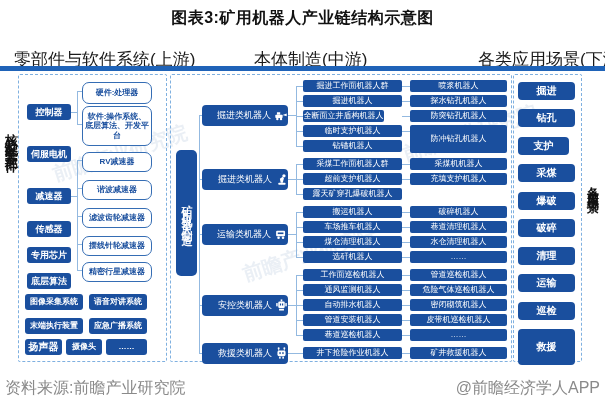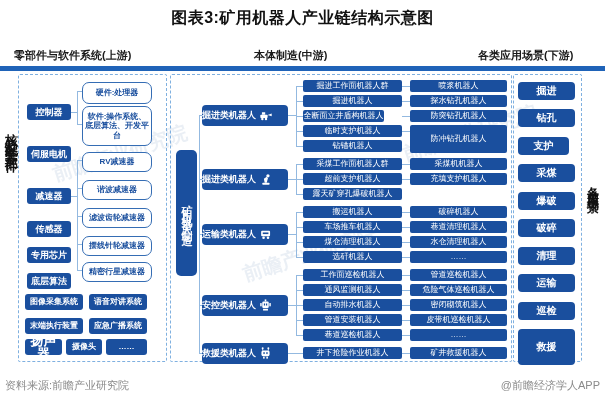--- a/index.html
+++ b/index.html
@@ -1,40 +1,40 @@
 <!DOCTYPE html>
 <html><head>
 <meta charset="utf-8">
 <style>
   html,body{margin:0;padding:0}
   body{width:605px;height:405px;position:relative;background:#fff;overflow:hidden;
        font-family:"Liberation Sans","DejaVu Sans",sans-serif;color:#111}
   .abs{position:absolute}
   .title{width:605px;text-align:center;top:8px;left:0;font-size:16px;font-weight:bold;letter-spacing:.5px}
-  .colhdr{font-size:11px;font-weight:bold;color:#1a1a1a;white-space:nowrap}
+  .colhdr{font-size:17px;font-weight:normal;color:#1a1a1a;white-space:nowrap}
   .topbar{left:0;top:66px;width:605px;height:5px;background:#1f63b8}
   .panel{border:1px dashed #7fb0e0;background:rgba(255,255,255,.0);border-radius:2px}
   .pill{background:#1a4f9e;color:#fff;border-radius:3px;text-align:center;font-weight:bold;
         display:flex;align-items:center;justify-content:center;font-size:9px;line-height:1}
   .wbox{background:#fff;border:1px solid #356db4;border-radius:7px;color:#1a4f9e;font-weight:bold;
         font-size:8px;display:flex;align-items:center;justify-content:center;text-align:center;line-height:1.2;padding:1px}
-  .cat{background:#1a4f9e;color:#fff;border-radius:4px;font-size:9px;font-weight:bold;
-       display:flex;align-items:center;justify-content:flex-start;gap:3px}
+  .cat{background:#1a4f9e;color:#fff;border-radius:4px;font-size:9px;font-weight:normal;
+       display:flex;align-items:center;justify-content:flex-end;gap:3px}
   .row{background:#1a4f9e;color:#fff;border-radius:2px;font-size:8px;display:flex;align-items:center;
        justify-content:center;line-height:1;white-space:nowrap}
   .scene{background:#1a4f9e;color:#fff;border-radius:4px;font-size:10px;font-weight:bold;
          display:flex;align-items:center;justify-content:center}
   .vtext{writing-mode:vertical-lr;text-orientation:upright;font-weight:bold}
   .sidelabel-l{font-size:13px;letter-spacing:4px;color:#111}
   .sidelabel-r{font-size:12px;letter-spacing:3px;color:#111}
   .maker{background:#1a4f9e;color:#fff;border-radius:5px;display:flex;align-items:center;justify-content:center}
   .maker span{writing-mode:vertical-lr;text-orientation:upright;font-size:11px;font-weight:bold;letter-spacing:5px}
   .hl{position:absolute;height:1px;background:#93b9e0}
   .vl{position:absolute;width:1px;background:#93b9e0}
-  .footer{font-size:11px;color:#8a8a8a;white-space:nowrap}
+  .footer{font-size:16px;color:#8a8a8a;white-space:nowrap}
   .wm{font-size:20px;color:rgba(125,155,195,.16);font-weight:bold;transform:rotate(-18deg);white-space:nowrap;pointer-events:none}
   svg{display:block}
 </style>
 </head>
 <body>
 
 <div class="abs wm" style="left:50px;top:140px">前瞻产业研究院</div>
 <div class="abs wm" style="left:240px;top:240px">前瞻产业研究院</div>
 <div class="abs wm" style="left:400px;top:120px">前瞻产业研究院</div>
 
@@ -59,21 +59,21 @@
 <div class="abs wbox" style="left:82px;top:152px;width:66px;height:16px">RV减速器</div>
 <div class="abs wbox" style="left:82px;top:180px;width:66px;height:16px">谐波减速器</div>
 <div class="abs wbox" style="left:82px;top:208px;width:66px;height:16px">滤波齿轮减速器</div>
 <div class="abs wbox" style="left:82px;top:236px;width:66px;height:16px">摆线针轮减速器</div>
 <div class="abs wbox" style="left:82px;top:262px;width:66px;height:16px">精密行星减速器</div>
 
 <div class="abs pill" style="left:25px;top:294px;width:58px;height:16px;font-size:8px">图像采集系统</div>
 <div class="abs pill" style="left:89px;top:294px;width:58px;height:16px;font-size:8px">语音对讲系统</div>
 <div class="abs pill" style="left:25px;top:318px;width:58px;height:16px;font-size:8px">末端执行装置</div>
 <div class="abs pill" style="left:89px;top:318px;width:58px;height:16px;font-size:8px">应急广播系统</div>
-<div class="abs pill" style="left:25px;top:339px;width:37px;height:16px;font-size:13px">扬声器</div>
+<div class="abs pill" style="left:25px;top:339px;width:37px;height:16px;font-size:10px">扬声器</div>
 <div class="abs pill" style="left:66px;top:339px;width:36px;height:16px;font-size:8px">摄像头</div>
 <div class="abs pill" style="left:106px;top:339px;width:41px;height:16px;font-size:8px">……</div>
 
 <div class="hl" style="left:71px;top:112px;width:6px"></div>
 <div class="vl" style="left:77px;top:91px;height:33px"></div>
 <div class="hl" style="left:77px;top:91px;width:5px"></div>
 <div class="hl" style="left:77px;top:124px;width:5px"></div>
 <div class="hl" style="left:71px;top:196px;width:6px"></div>
 <div class="vl" style="left:77px;top:160px;height:110px"></div>
 <div class="hl" style="left:77px;top:160px;width:5px"></div>

